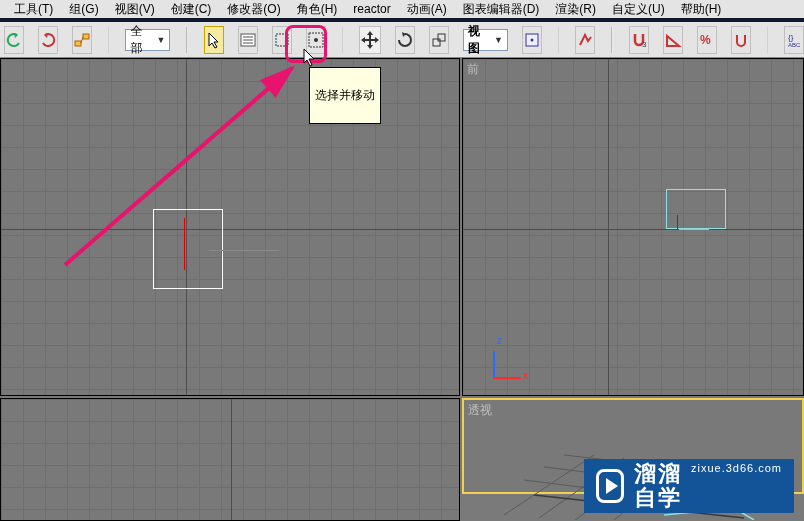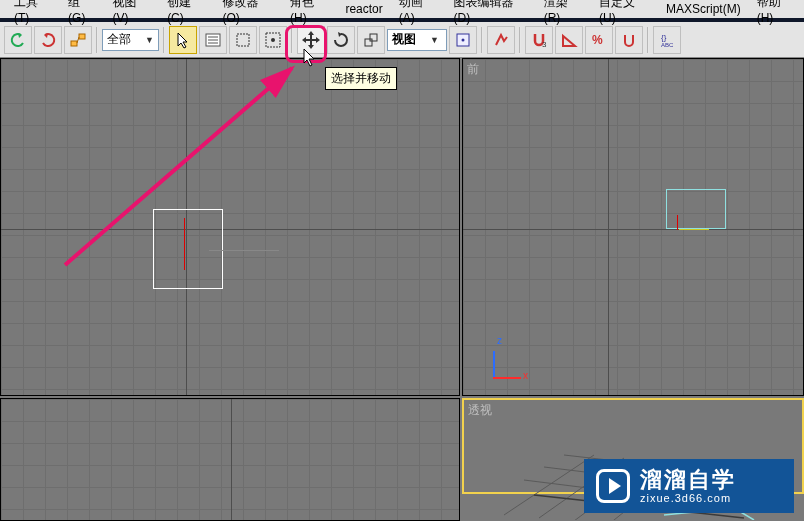--- a/index.html
+++ b/index.html
@@ -25,21 +25,21 @@
     cursor: default;
     color: #000;
   }
   .toolbar {
     height: 36px;
     background: #e4e4e4;
     border-bottom: 1px solid #888;
     display: flex;
     align-items: center;
     padding-left: 4px;
-    gap: 2px;
+    gap: 14px;
   }
   .tool-btn {
     width: 28px;
     height: 28px;
     background: #e4e4e4;
     border: 1px solid #bfbfbf;
     display: flex;
     align-items: center;
     justify-content: center;
     position: relative;
@@ -78,25 +78,24 @@
     border-radius: 8px;
     pointer-events: none;
     z-index: 50;
   }
   .tooltip {
     position: absolute;
     left: 309px;
     top: 67px;
     background: #ffffe1;
     border: 1px solid #000;
-    padding: 2px 5px;
+    padding: 19px 5px;
     font-size: 12px;
     z-index: 60;
     color: #000;
-    margin-left: 16px;
   }
   .cursor {
     position: absolute;
     left: 302px;
     top: 48px;
     z-index: 55;
     pointer-events: none;
   }
   .viewports {
     position: absolute;
@@ -177,40 +176,39 @@
     border-radius:8px;
     display:flex; align-items:center; justify-content:center;
   }
   .watermark .play span {
     width:0; height:0;
     border-left:12px solid #fff;
     border-top:8px solid transparent;
     border-bottom:8px solid transparent;
     margin-left:3px;
   }
-  .watermark .txt { color:#fff; display:flex; flex-direction:column; line-height:1.1; }
+  .watermark .txt { color:#fff; display:flex; flex-direction:row; line-height:1.1; }
   .watermark .txt .big { font-size:22px; font-weight:bold; letter-spacing:2px; }
   .watermark .txt .sm { font-size:11px; letter-spacing:1px; }
 </style>
 </head>
 <body>
 
 <div class="menubar">
   <span>工具(T)</span>
   <span>组(G)</span>
   <span>视图(V)</span>
   <span>创建(C)</span>
   <span>修改器(O)</span>
   <span>角色(H)</span>
   <span>reactor</span>
   <span>动画(A)</span>
   <span>图表编辑器(D)</span>
   <span>渲染(R)</span>
   <span>自定义(U)</span>
-  <span>MAXScript(M)</span>
   <span>帮助(H)</span>
 </div>
 
 <div class="toolbar">
   <div class="tool-btn">
     <svg width="18" height="18">
         <path d="M12 4 A6 6 0 1 0 14 12" fill="none" stroke="#2a5" stroke-width="2"></path>
         <path d="M9 2 L13 4 L10 7 Z" fill="#2a5"></path>
       </svg>
   </div>

